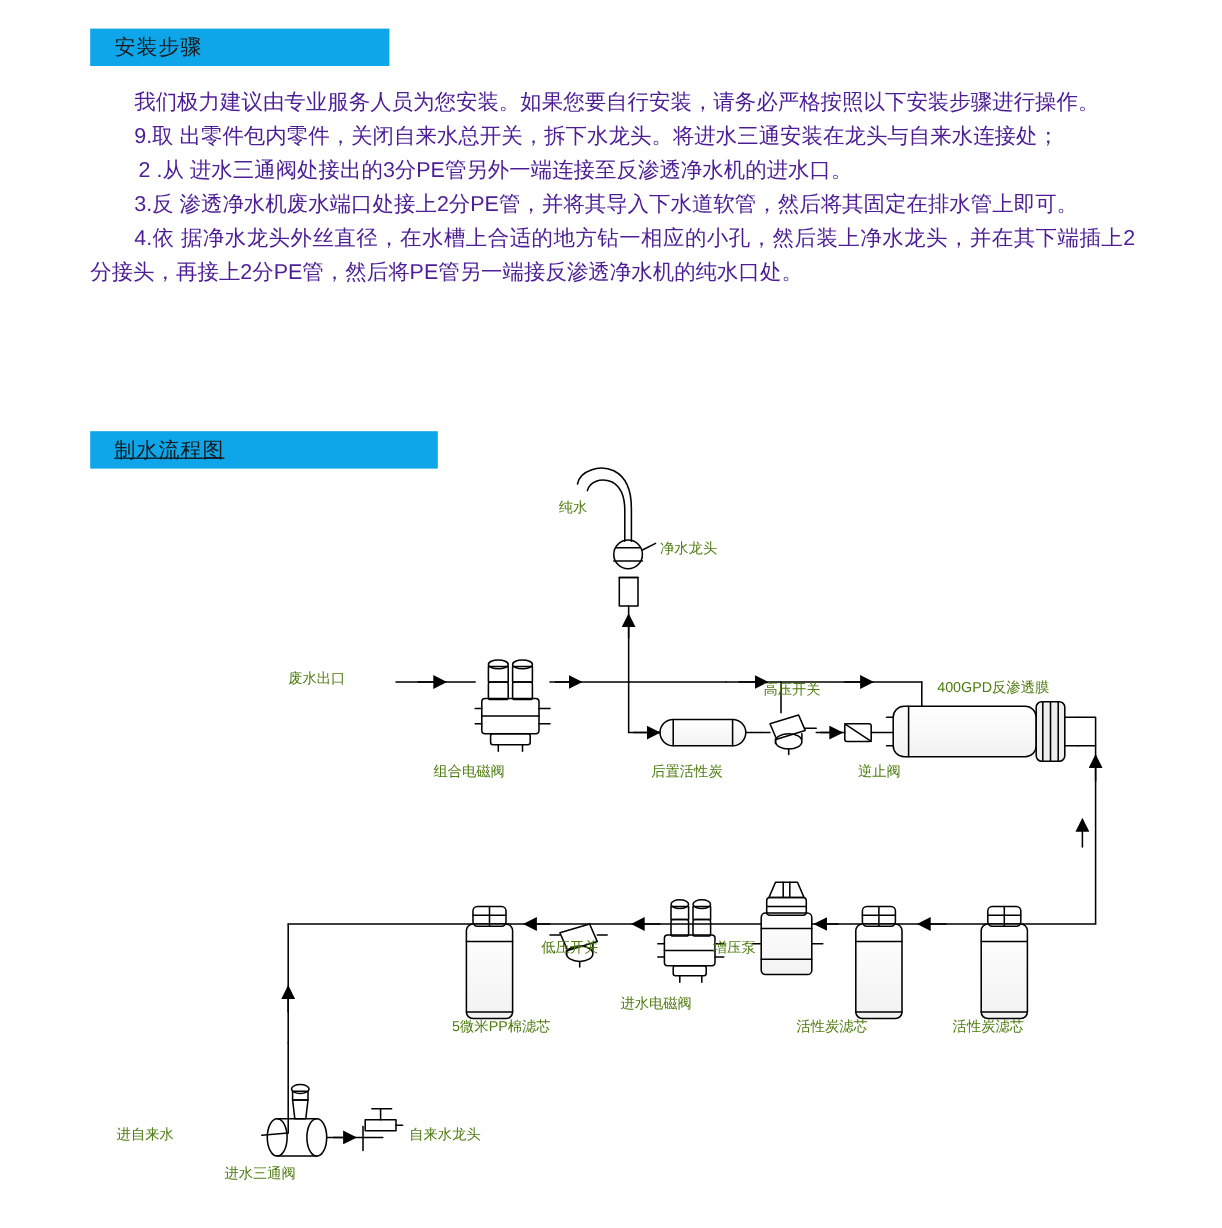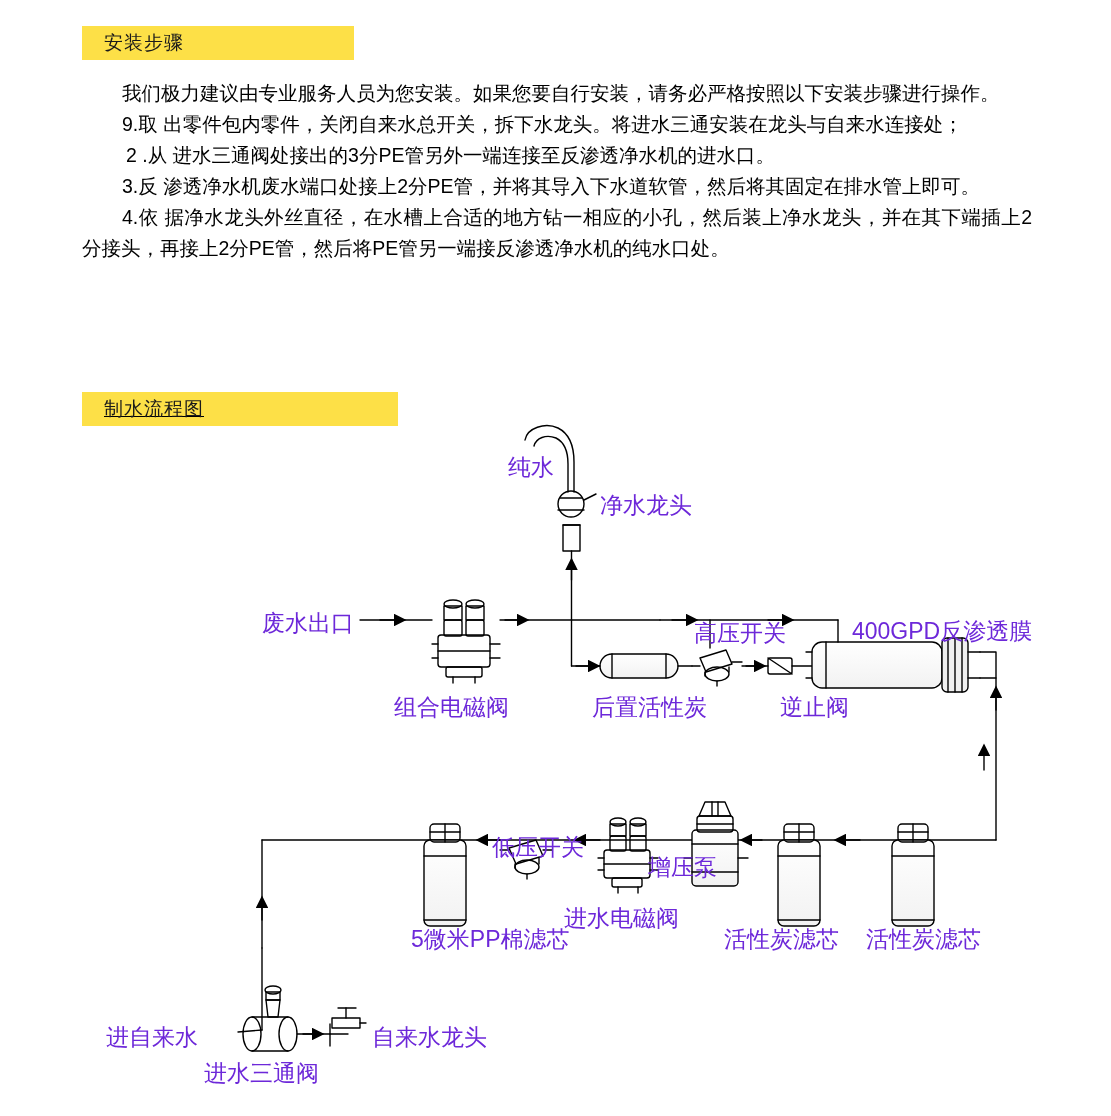--- a/index.html
+++ b/index.html
@@ -17,21 +17,21 @@
   }
   .page {
     position: relative;
     width: 1111px;
     height: 1116px;
   }
 
   
   .section-bar {
     position: absolute;
-    background: #fde047;
+    background: #0ea5e9;
     height: 34px;
     display: flex;
     align-items: center;
     box-sizing: border-box;
   }
   .section-bar .section-title {
     font-size: 19px;
     letter-spacing: 1px;
     padding-left: 22px;
     color: #1a1a1a;
@@ -39,21 +39,21 @@
   #bar-install { left: 82px; top: 26px; width: 272px; }
   #bar-flow    { left: 82px; top: 392px; width: 316px; text-decoration: underline; }
 
   
   .text-block {
     position: absolute;
     left: 82px;
     width: 950px;
     font-size: 19.5px;
     line-height: 31px;
-    color: #000000;
+    color: #4c1d95;
     text-align: justify;
   }
   #text-install { top: 78px; }
   .para {
     margin: 0 0 0 0;
     text-indent: 40px;
   }
   .para.p2 { text-indent: 44px; }
 
   
@@ -61,22 +61,22 @@
     position: absolute;
     left: 0;
     top: 420px;
     width: 1111px;
     height: 690px;
   }
   #diagram svg { display: block; }
 
   .dlabel {
     position: absolute;
-    font-size: 23px;
-    color: #6d28d9;
+    font-size: 13px;
+    color: #4d7c0f;
     white-space: nowrap;
   }
 </style>
 </head>
 <body>
 
 <div class="page">
 
   <div class="section-bar" id="bar-install">
     <span class="section-title">安装步骤</span>
@@ -309,21 +309,21 @@
 
     <div class="dlabel" style="left:508px; top:32px;">纯水</div>
     <div class="dlabel" style="left:600px; top:70px;">净水龙头</div>
     <div class="dlabel" style="left:262px; top:188px;">废水出口</div>
     <div class="dlabel" style="left:394px; top:272px;">组合电磁阀</div>
     <div class="dlabel" style="left:592px; top:272px;">后置活性炭</div>
     <div class="dlabel" style="left:694px; top:198px;text-align:center;">高压开关</div>
     <div class="dlabel" style="left:780px; top:272px;">逆止阀</div>
     <div class="dlabel" style="left:852px; top:196px;">400GPD反渗透膜</div>
 
-    <div class="dlabel" style="left:492px; top:412px;">低压开关</div>
+    <div class="dlabel" style="left:492px; top:432px;">低压开关</div>
     <div class="dlabel" style="left:564px; top:462px;margin-top:21px;">进水电磁阀</div>
     <div class="dlabel" style="left:648px; top:432px;">增压泵</div>
     <div class="dlabel" style="left:411px; top:504px;">5微米PP棉滤芯</div>
     <div class="dlabel" style="left:724px; top:504px;">活性炭滤芯</div>
     <div class="dlabel" style="left:866px; top:504px;">活性炭滤芯</div>
 
     <div class="dlabel" style="left:106px; top:602px;">进自来水</div>
     <div class="dlabel" style="left:204px; top:638px;">进水三通阀</div>
     <div class="dlabel" style="left:372px; top:602px;">自来水龙头</div>
   </div>

